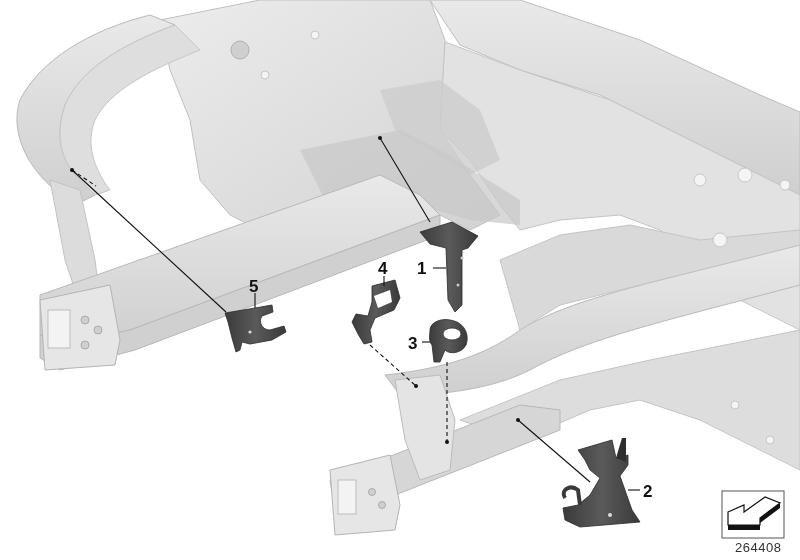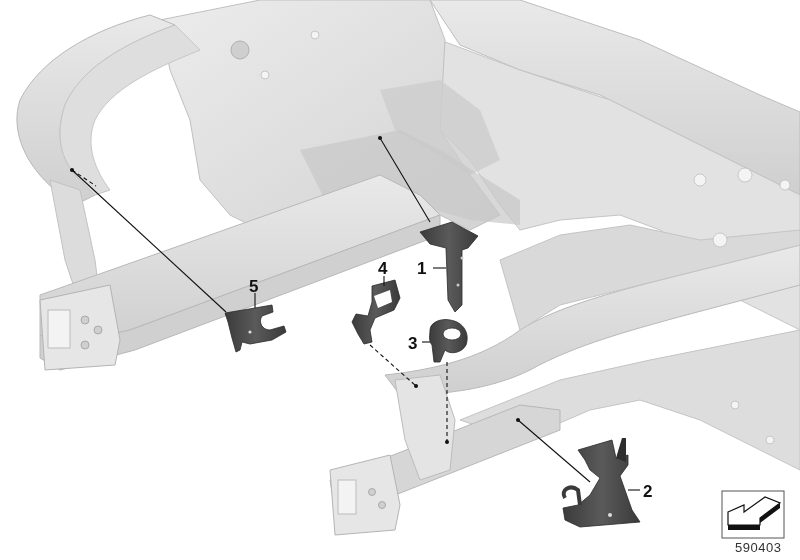--- a/index.html
+++ b/index.html
@@ -136,13 +136,13 @@
   </g>
 
   <g>
     <rect x="722" y="491" width="62" height="47" fill="#ffffff" stroke="#555555" stroke-width="1"></rect>
     <path d="M728,512 L744,505 L744,512 L765,497 L780,503 L760,518 L760,525 L728,525 Z" fill="#ffffff" stroke="#111111" stroke-width="1.2"></path>
     <path d="M728,525 L760,525 L760,530 L728,530 Z" fill="#111111"></path>
     <path d="M760,518 L780,503 L780,508 L760,523 Z" fill="#111111"></path>
   </g>
 </svg>
 
-<div class="diagram-id">590403</div>
+<div class="diagram-id">264408</div>
 
 </body></html>

